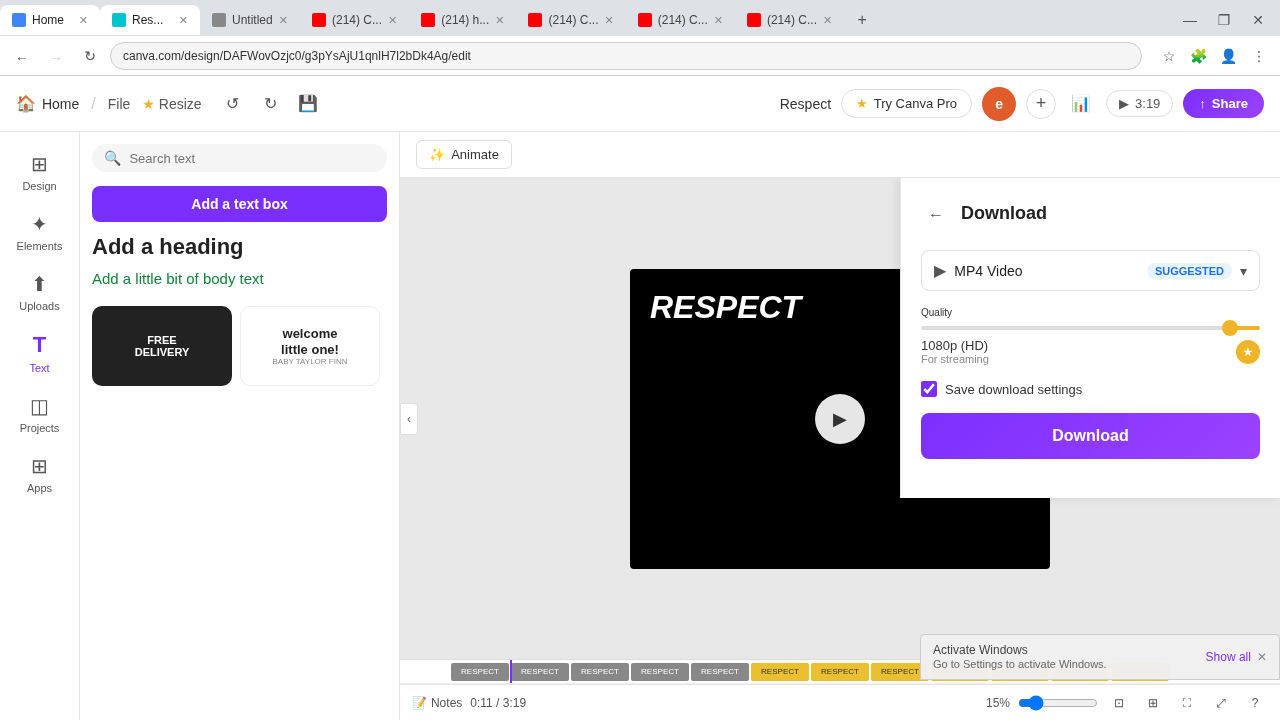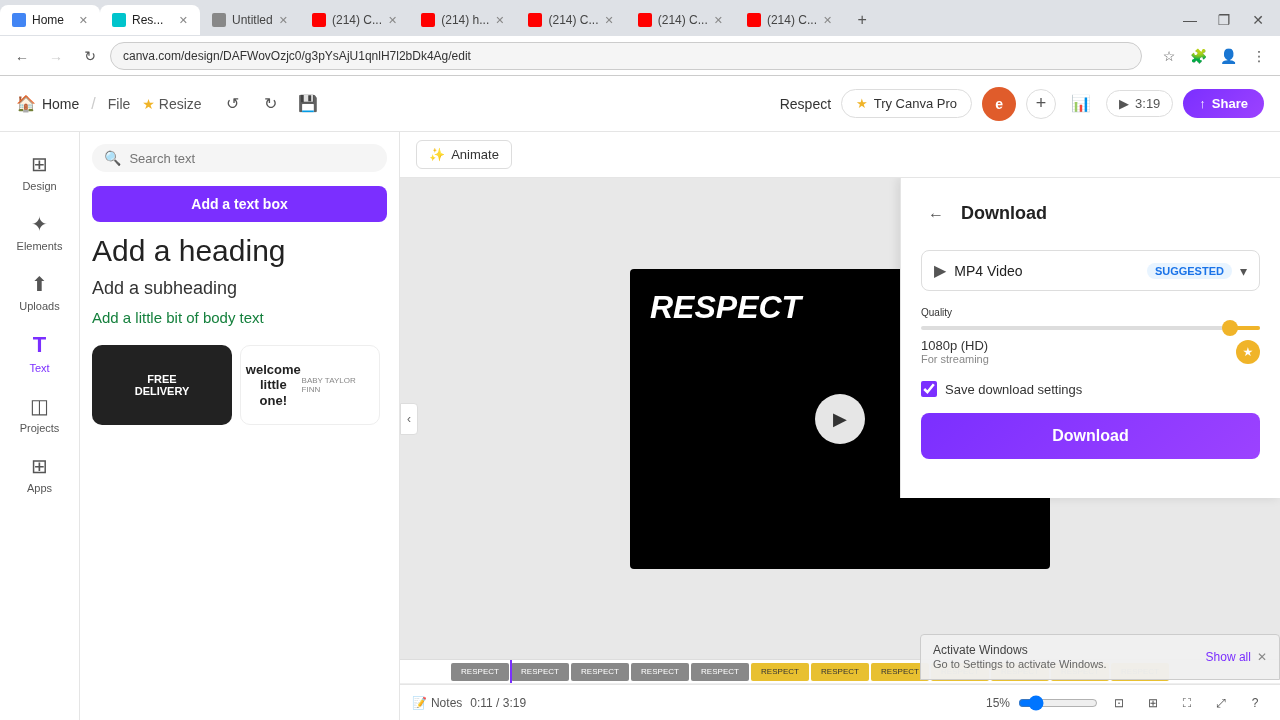--- a/index.html
+++ b/index.html
@@ -47,28 +47,28 @@
     .sidebar-item .label { font-size: 11px; text-align: center; }
 
     
     .text-panel { width: 320px; border-right: 1px solid #e5e5e5; background: #fff; display: flex; flex-direction: column; padding: 12px; overflow-y: auto; }
     .search-box { display: flex; align-items: center; background: #f5f5f5; border-radius: 20px; padding: 6px 12px; gap: 8px; margin-bottom: 14px; }
     .search-box input { border: none; background: transparent; font-size: 13px; color: #333; outline: none; width: 100%; }
     .search-icon { color: #888; font-size: 14px; }
     .add-textbox-btn { background: #7b2fff; color: #fff; border: none; border-radius: 8px; padding: 10px; font-size: 14px; font-weight: 600; cursor: pointer; text-align: center; margin-bottom: 12px; }
     .click-hint { font-size: 12px; color: #666; margin-bottom: 16px; }
     .text-style { margin-bottom: 10px; cursor: pointer; }
-    .text-heading { font-size: 30px; font-weight: 400; color: #222; }
+    .text-heading { font-size: 22px; font-weight: 700; color: #222; }
     .text-subheading { font-size: 18px; font-weight: 500; color: #333; }
     .text-body { font-size: 15px; color: #15803d; }
     .recently-used-label { font-size: 13px; font-weight: 600; color: #333; margin-bottom: 12px; }
     .thumbnails { display: flex; gap: 8px; }
     .thumb { width: 140px; height: 80px; border-radius: 10px; overflow: hidden; cursor: pointer; }
     .thumb-free { background: #222; color: #fff; display: flex; flex-direction: column; align-items: center; justify-content: center; font-size: 11px; font-weight: 700; }
-    .thumb-welcome { background: #fff; border: 1px solid #eee; display: flex; align-items: center; justify-content: center; padding: 4px; }
+    .thumb-welcome { background: #fff; border: 1px solid #eee; display: flex; flex-direction: column; align-items: center; justify-content: center; padding: 4px; }
     .thumb-welcome .welcome-text { font-size: 13px; font-weight: 700; color: #222; text-align: center; line-height: 1.2; }
     .thumb-welcome .welcome-sub { font-size: 8px; color: #888; }
 
     
     .canvas-area { flex: 1; background: #e8e8e8; display: flex; flex-direction: column; position: relative; overflow: hidden; }
     .canvas-toolbar { display: flex; align-items: center; padding: 8px 16px; background: #fff; border-bottom: 1px solid #e5e5e5; gap: 12px; }
     .animate-btn { display: flex; align-items: center; gap: 6px; font-size: 13px; color: #333; cursor: pointer; border: 1px solid #ddd; border-radius: 6px; padding: 6px 12px; }
     .canvas-content { flex: 1; display: flex; align-items: center; justify-content: center; position: relative; overflow: hidden; }
     .video-preview { width: 420px; height: 300px; background: #000; border-radius: 4px; display: flex; align-items: center; justify-content: center; position: relative; }
     .video-text { position: absolute; top: 20px; left: 20px; font-size: 32px; font-weight: 900; color: #fff; font-style: italic; }
@@ -248,23 +248,20 @@
     <div class="text-panel">
       <div class="search-box">
         <span class="search-icon">🔍</span>
         <input type="text" placeholder="Search text" style="">
       </div>
       <button class="add-textbox-btn">Add a text box</button>
 
       <div class="text-style">
         <span class="text-heading">Add a heading</span>
       </div>
-      <div class="text-style">
-        <span class="text-subheading">Add a subheading</span>
-      </div>
       <div class="text-style" style="margin-bottom:18px;">
         <span class="text-body">Add a little bit of body text</span>
       </div>
 
       <div class="thumbnails">
         <div class="thumb thumb-free">
           <span>FREE</span>
           <span>DELIVERY</span>
         </div>
         <div class="thumb thumb-welcome">

